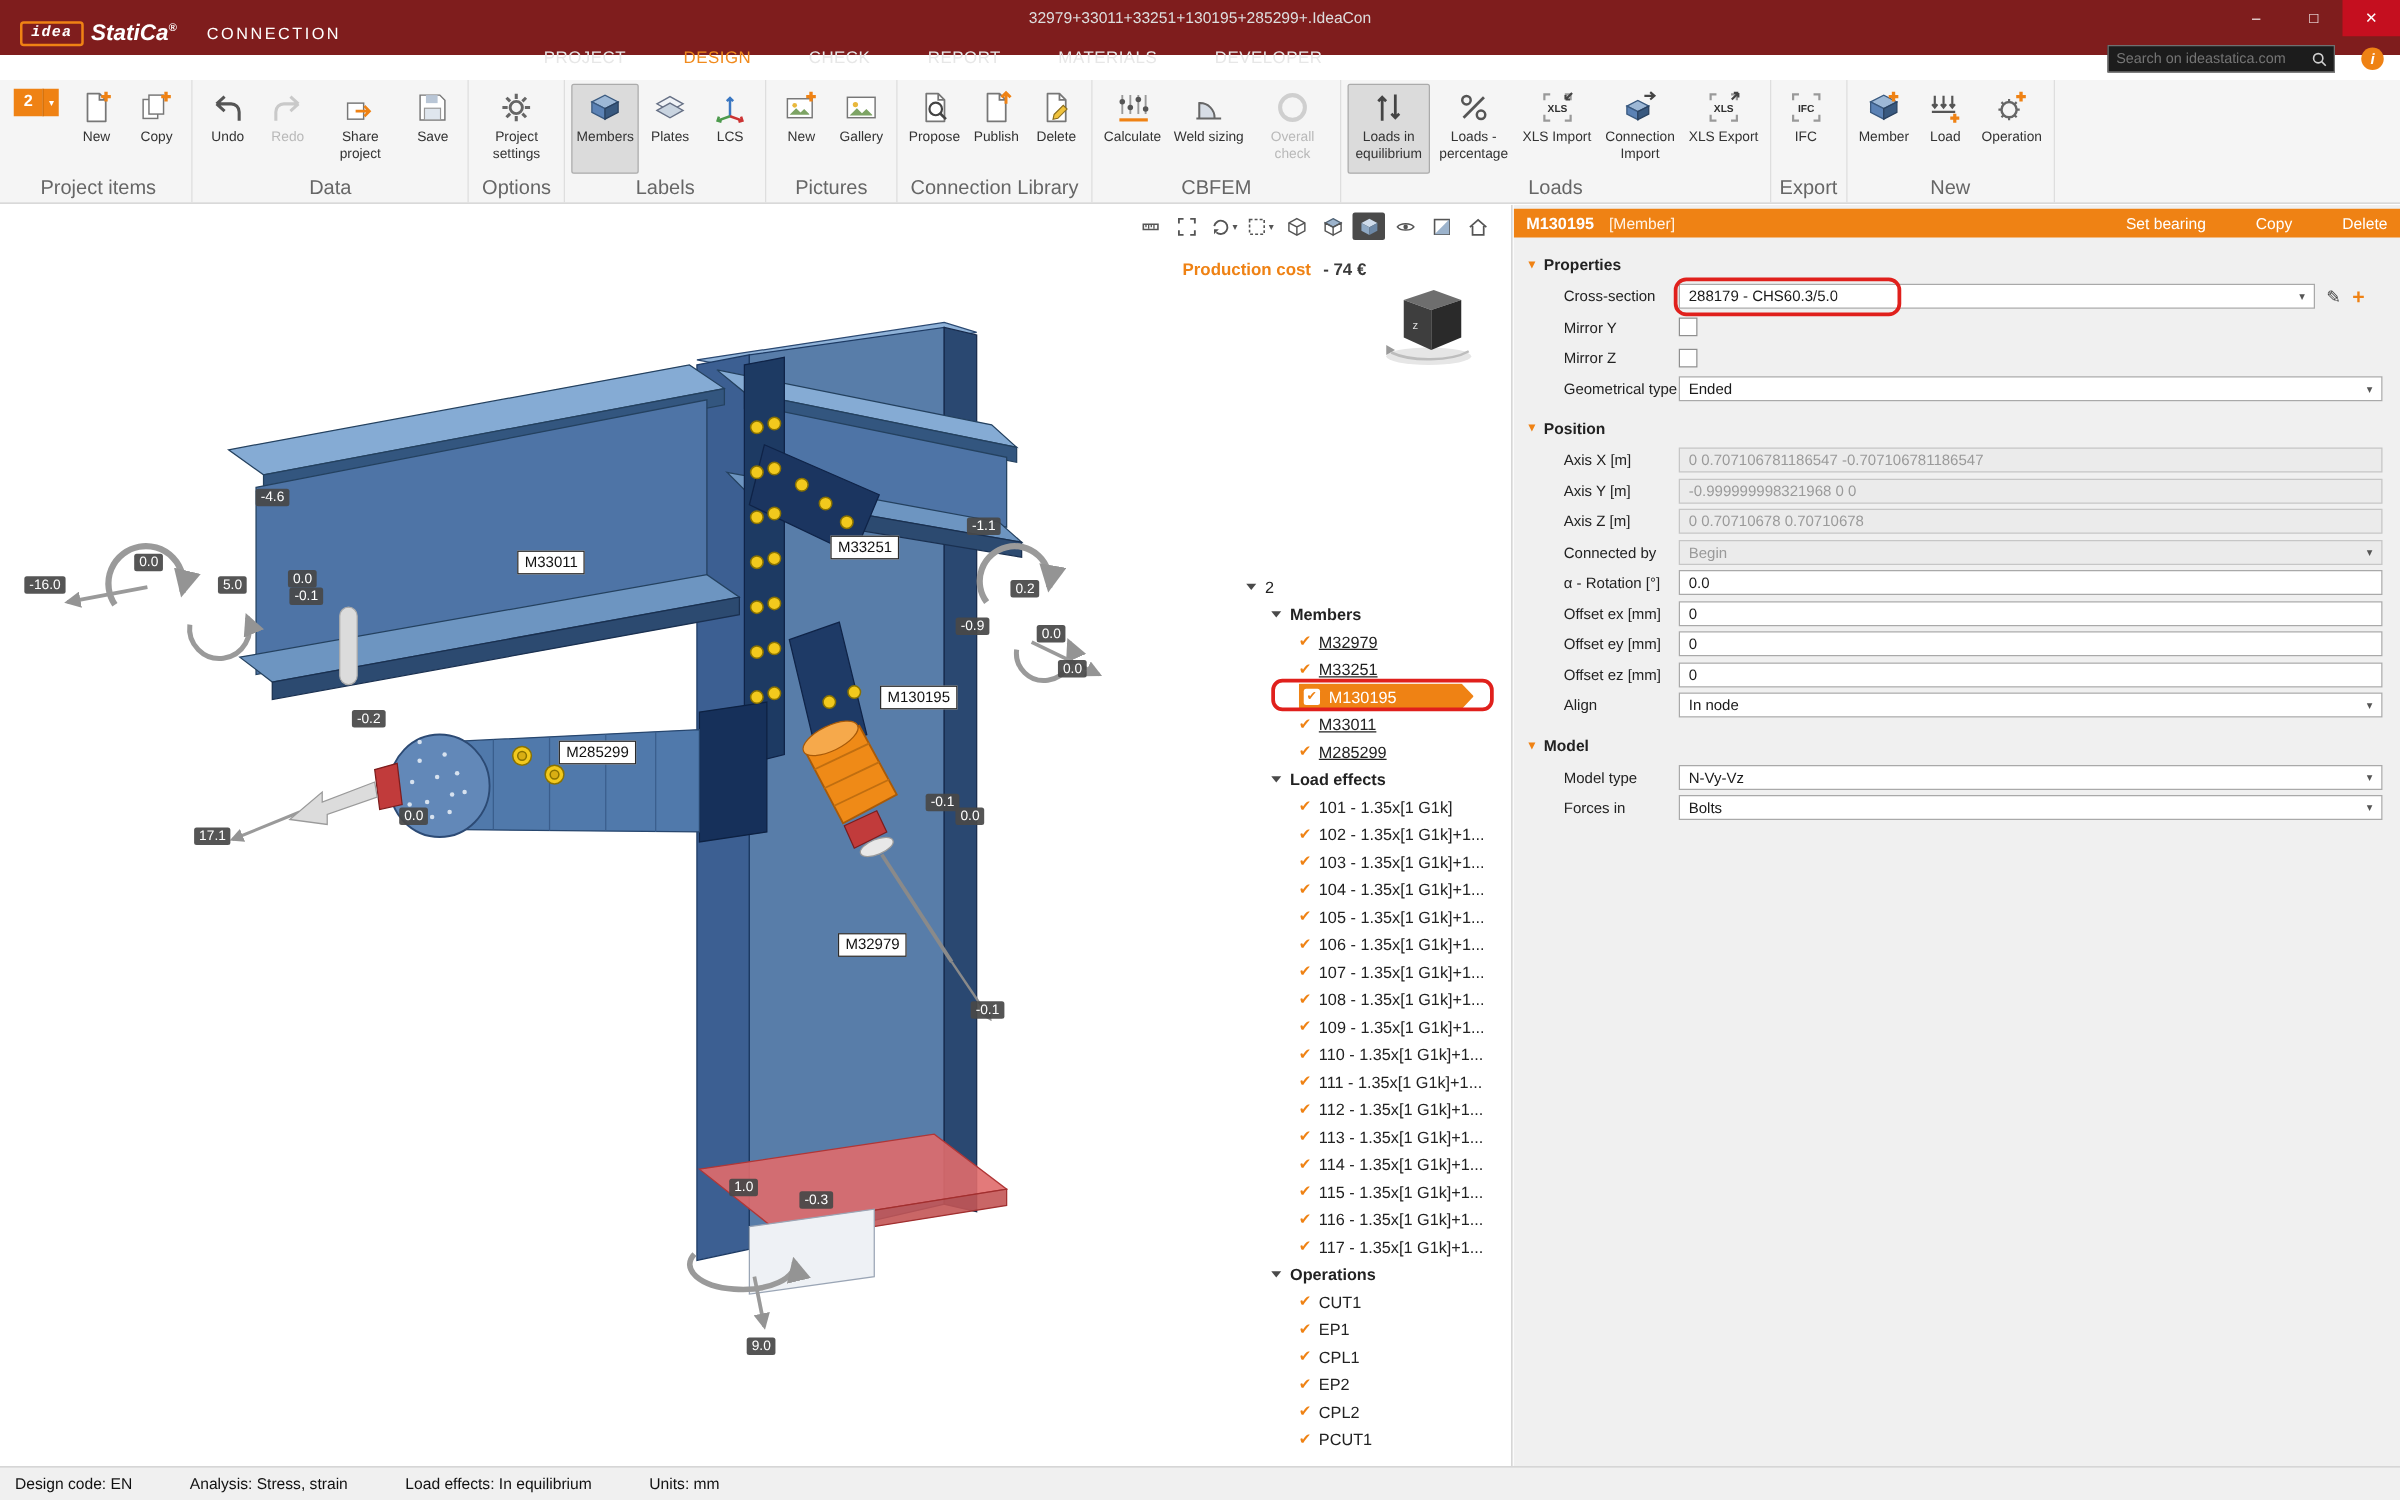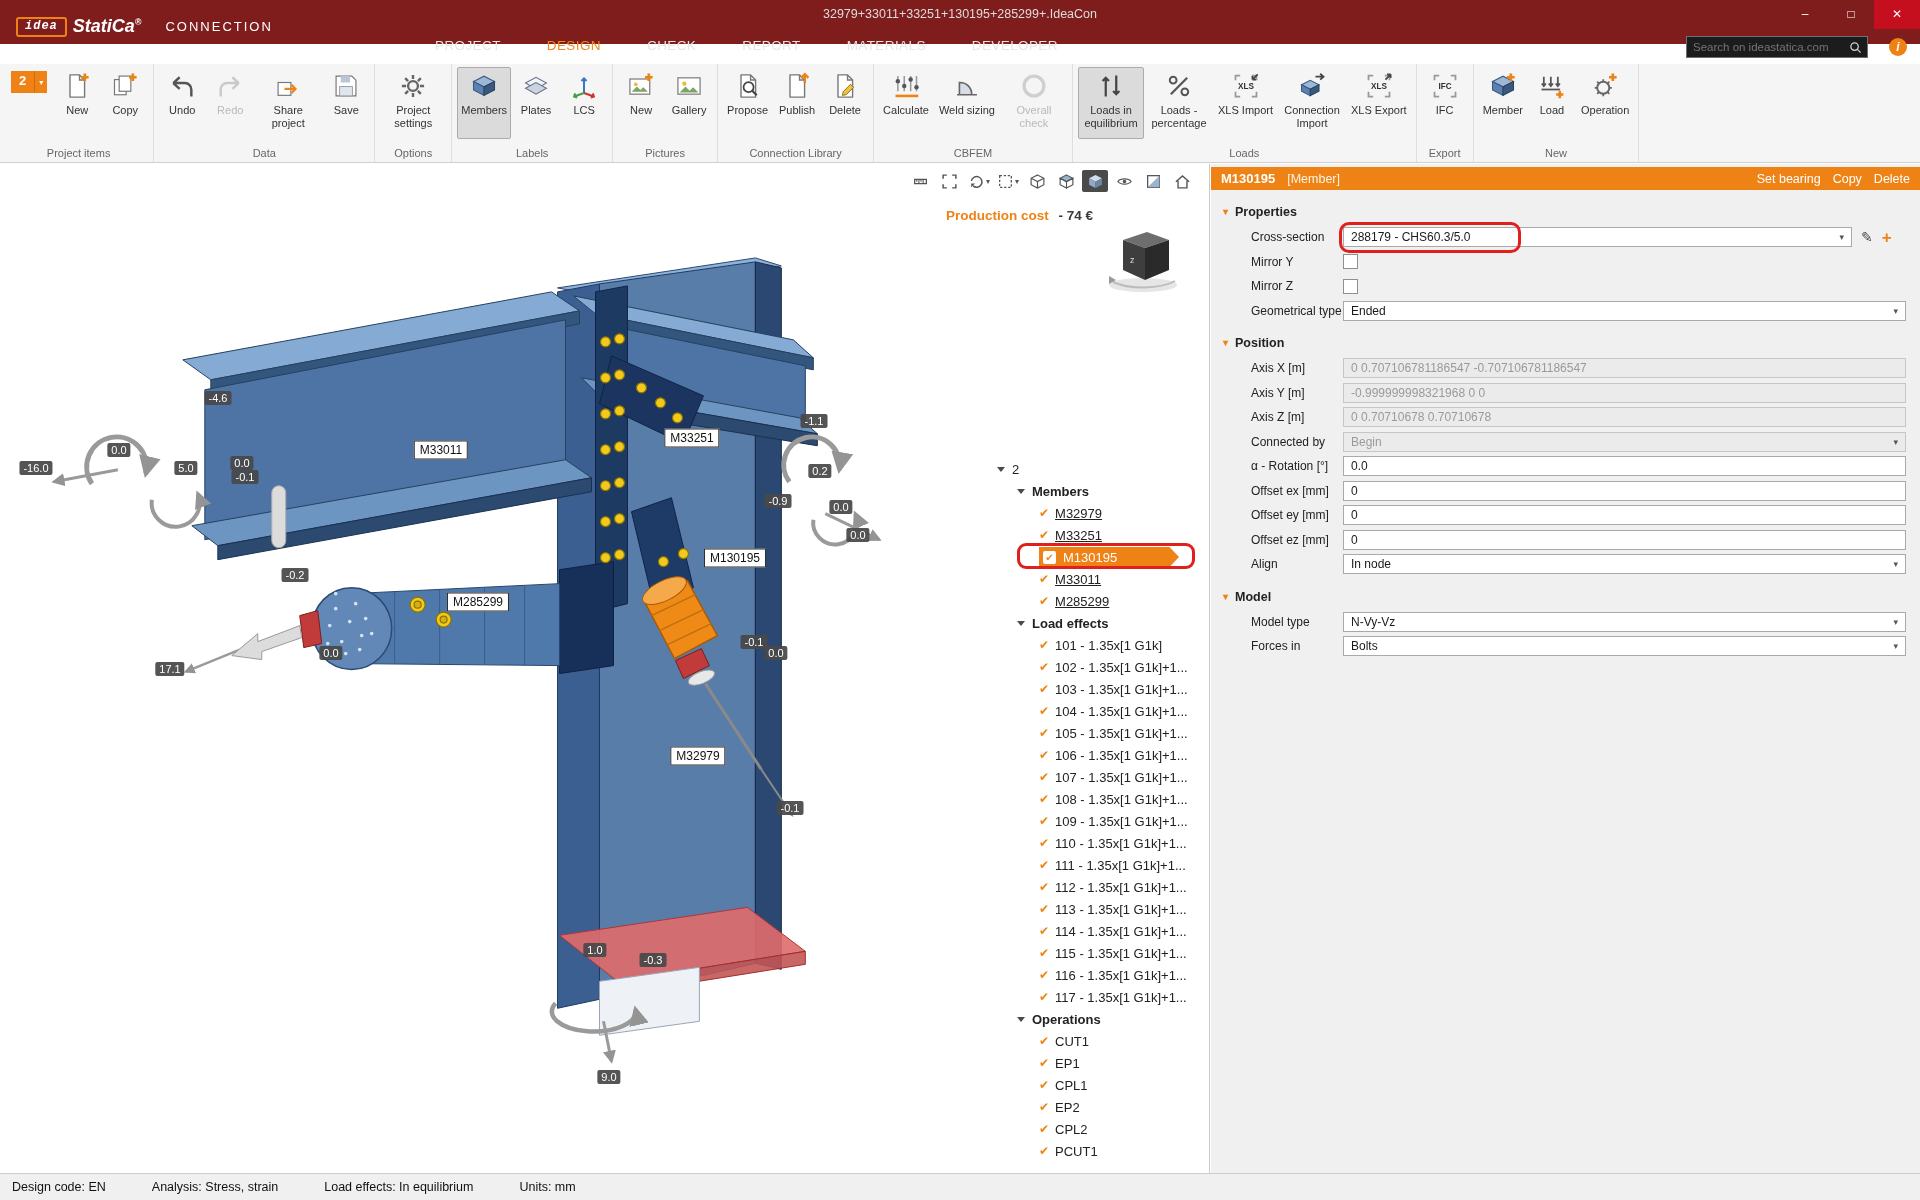--- a/index.html
+++ b/index.html
@@ -27,21 +27,21 @@
 
   
   .ribbon{position:absolute;top:64px;left:0;right:0;height:99px;background:#f5f5f5;border-bottom:1px solid #cfcfcf;display:flex;align-items:stretch;padding-left:4px;}
   .rgroup{display:flex;flex-direction:column;justify-content:space-between;border-right:1px solid #dedede;padding:3px 5px 2px;}
   .ritems{display:flex;align-items:flex-start;gap:2px;}
   .rbtn{display:flex;flex-direction:column;align-items:center;min-width:46px;max-width:66px;min-height:72px;padding:3px 3px 0;border:1px solid transparent;border-radius:2px;}
   .rbtn.pressed{background:#dbdbdb;border-color:#ababab;}
   .rbtn.disabled .rtext{color:#b9b9b9;}
   .ricon{height:30px;display:flex;align-items:center;}
   .rtext{font-size:11px;color:#333;text-align:center;line-height:1.15;margin-top:3px;}
-  .rlabel{text-align:center;font-size:11px;color:#666;padding:3px 2px 1px;white-space:nowrap;}
+  .rlabel{text-align:center;font-size:16px;color:#666;padding:3px 2px 1px;white-space:nowrap;}
   .vwrap{display:inline-flex;margin:4px 5px 0 2px;height:22px;}
   .vbox{background:#ef8214;color:#fff;font-size:13px;font-weight:bold;padding:2px 8px;}
   .vchev{background:#ef8214;color:#fff;font-size:8px;padding:0 4px;border-left:1px solid #d06f0a;display:flex;align-items:center;}
 
   
   .viewport{position:absolute;top:164px;left:0;width:1210px;height:1009px;background:#fff;border-right:1px solid #c9c9c9;overflow:hidden;}
   #scene3d{position:absolute;inset:0;z-index:1;}
   .vtoolbar{position:absolute;top:6px;right:14px;display:flex;gap:3px;align-items:center;z-index:6;}
   .vtbtn{min-width:26px;height:22px;display:flex;align-items:center;justify-content:center;border-radius:2px;padding:0 2px;}
   .vtbtn.active{background:#4a4a4a;}
@@ -65,21 +65,21 @@
   .ttext.link{text-decoration:underline;}
   .sel-banner{display:inline-flex;align-items:center;background:#ef8214;color:#fff;height:21px;min-width:140px;padding:0 16px 0 4px;clip-path:polygon(0 0,calc(100% - 10px) 0,100% 50%,calc(100% - 10px) 100%,0 100%);}
   .selcheck{width:13px;height:13px;background:#fff;color:#ef8214;font-size:10px;line-height:13px;text-align:center;margin-right:7px;border-radius:2px;}
   .red-annot2{position:absolute;left:22px;top:-3px;width:178px;height:26px;border:3px solid #e0201c;border-radius:9px;pointer-events:none;}
 
   
   .props{position:absolute;top:164px;left:1211px;right:0;bottom:27px;background:#f0f0f0;overflow:hidden;}
   .props-header{margin-top:3px;height:23px;background:#ef8214;color:#fff;display:flex;align-items:center;padding:0 10px;}
   .ph-title{font-weight:bold;font-size:13px;}
   .ph-sub{font-size:12.5px;margin-left:12px;color:#fff4e8;}
-  .ph-actions{margin-left:auto;display:flex;gap:12px;font-size:12.5px;}
+  .ph-actions{margin-left:auto;display:flex;gap:40px;font-size:12.5px;}
   .props-body{padding:2px 14px 0 40px;position:relative;}
   .psec{display:flex;align-items:center;gap:7px;margin:13px 0 6px -28px;font-weight:bold;font-size:12.5px;color:#222;}
   .pchev{color:#ef8214;font-size:10px;line-height:1;}
   .prow{display:flex;align-items:center;height:24.5px;}
   .plabel{width:92px;font-size:12px;color:#222;flex:none;}
   .pctrl{flex:1;display:flex;align-items:center;gap:9px;position:relative;}
   .pfield{flex:1;height:20px;background:#fff;border:1px solid #a9a9a9;display:flex;align-items:center;padding:0 7px;font-size:12px;color:#1a1a1a;position:relative;min-width:0;}
   .pfield.disabled{background:#ebebeb;color:#9a9a9a;border-color:#c6c6c6;}
   .pfield .pval{overflow:hidden;text-overflow:ellipsis;white-space:nowrap;}
   .pfield .fchev{margin-left:auto;font-size:9px;color:#555;flex:none;}
@@ -655,21 +655,21 @@
       </svg>
     </div>
 
     <div class="chips" id="chips">
         <div class="chip" style="left:218px;top:234px">-4.6</div>
         <div class="chip" style="left:119px;top:286px">0.0</div>
         <div class="chip" style="left:36px;top:304px">-16.0</div>
         <div class="chip" style="left:186px;top:304px">5.0</div>
         <div class="chip" style="left:242px;top:299px">0.0</div>
         <div class="chip" style="left:245px;top:313px">-0.1</div>
-        <div class="chip" style="left:814px;top:257px">-1.1</div>
+        <div class="chip" style="left:787px;top:257px">-1.1</div>
         <div class="chip" style="left:820px;top:307px">0.2</div>
         <div class="chip" style="left:778px;top:337px">-0.9</div>
         <div class="chip" style="left:841px;top:343px">0.0</div>
         <div class="chip" style="left:858px;top:371px">0.0</div>
         <div class="chip" style="left:295px;top:411px">-0.2</div>
         <div class="chip" style="left:331px;top:489px">0.0</div>
         <div class="chip" style="left:170px;top:505px">17.1</div>
         <div class="chip" style="left:754px;top:478px">-0.1</div>
         <div class="chip" style="left:776px;top:489px">0.0</div>
         <div class="chip" style="left:790px;top:644px">-0.1</div>

